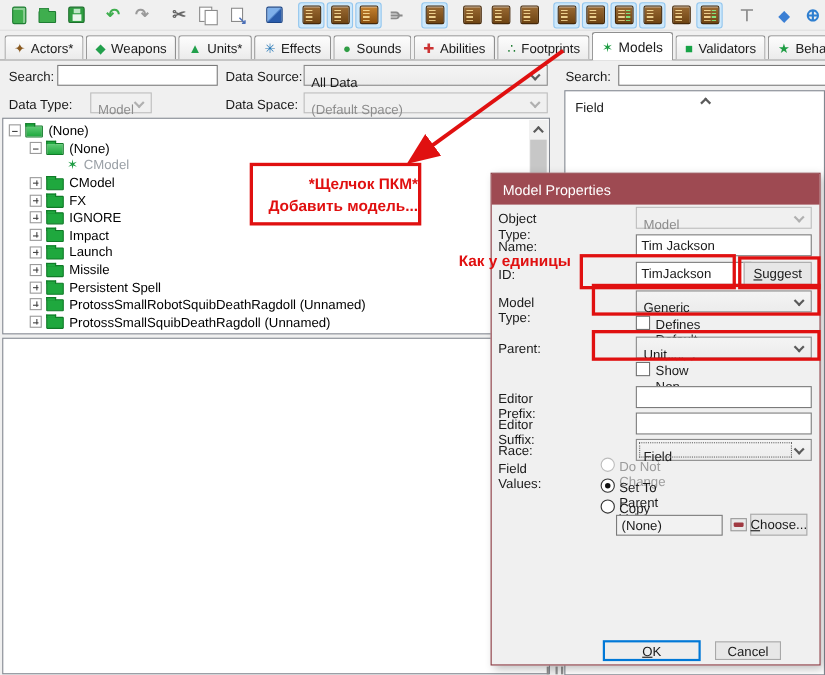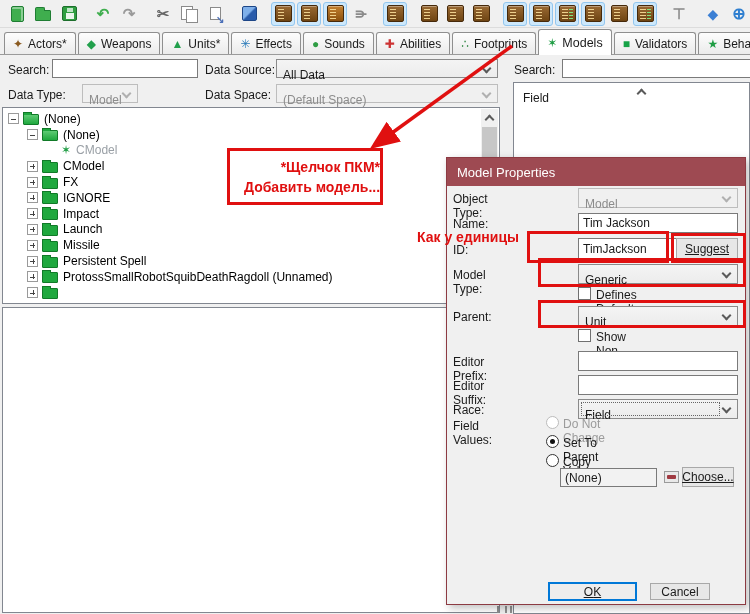--- a/index.html
+++ b/index.html
@@ -99,21 +99,21 @@
   #dialog-title { position:absolute; left:0; top:0; right:0; height:28px; background:#9e4a52; color:#fff;
             font-size:13px; display:flex; align-items:center; padding-left:10px; }
   .cb { position:absolute; width:13px; height:13px; background:#fff; border:1px solid #707070; }
   .radio { position:absolute; width:13px; height:13px; border:1px solid #333; border-radius:50%; background:#fff; }
   .radio.disabled { border-color:#bcbcbc; }
   .radio.checked::after { content:""; position:absolute; left:3px; top:3px; width:5px; height:5px; border-radius:50%; background:#111; }
   .rlabel { position:absolute; color:#1a1a1a; }
   .rlabel.dis { color:#9b9b9b; }
   .btn { position:absolute; background:#e7e7e7; border:1px solid #a8a8a8; font:12px "Liberation Sans",sans-serif;
          color:#1a1a1a; display:flex; align-items:center; justify-content:center; padding:0; }
-  .btn .accel { display:block;text-decoration:underline; }
+  .btn .accel { display:block; }
   .accel::first-letter { text-decoration:underline; }
   .btn.default { border:2px solid #0078d7; background:#ededed; }
   .mini-color-btn { position:absolute; width:15px; height:12px; background:#e9e9e9; border:1px solid #9a9a9a;
          display:flex; align-items:center; justify-content:center; }
   .mini-color-btn .bar { width:9px; height:4px; background:#a03a42; border-radius:1px; }
   .readonly-field { position:absolute; background:#f2f2f2; border:1px solid #7a7a7a; display:flex;
          align-items:center; padding-left:4px; color:#1a1a1a; }
 
   
   #annotations { position:absolute; left:0; top:0; width:750px; height:614px; z-index:30; pointer-events:none; }
@@ -335,20 +335,21 @@
         <div class="trow">
           <span class="indent"></span>
           <span class="expander plus"></span>
           <span class="fold"></span>
           <span class="tlabel">ProtossSmallRobotSquibDeathRagdoll (Unnamed)</span>
         </div>
         <div class="trow">
           <span class="indent"></span>
           <span class="expander plus"></span>
           <span class="fold"></span>
+          <span class="tlabel">ProtossSmallSquibDeathRagdoll (Unnamed)</span>
         </div>
         <div class="trow">
           <span class="indent"></span>
           <span class="tlabel">SM</span>
         </div>
       </div>
     <div class="vscroll">
       <div class="vs-btn" style="top:0;">
           <span class="chev-up"></span>
         </div>

